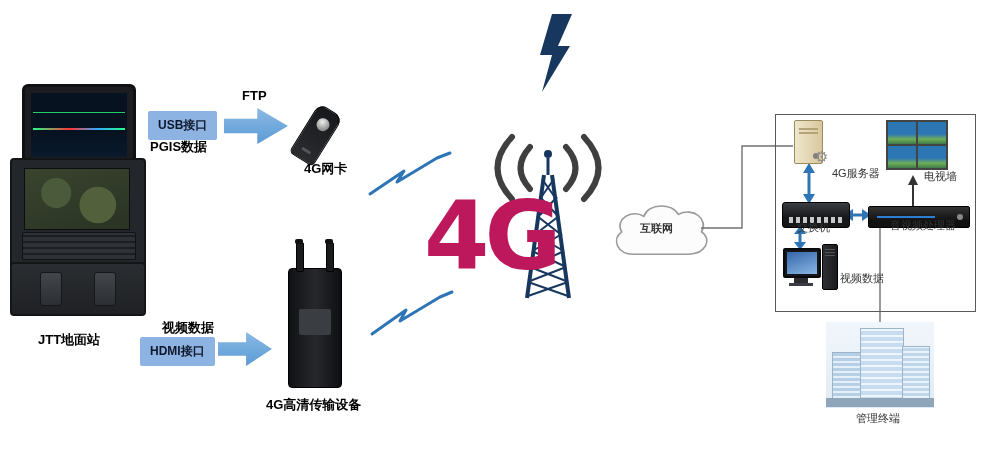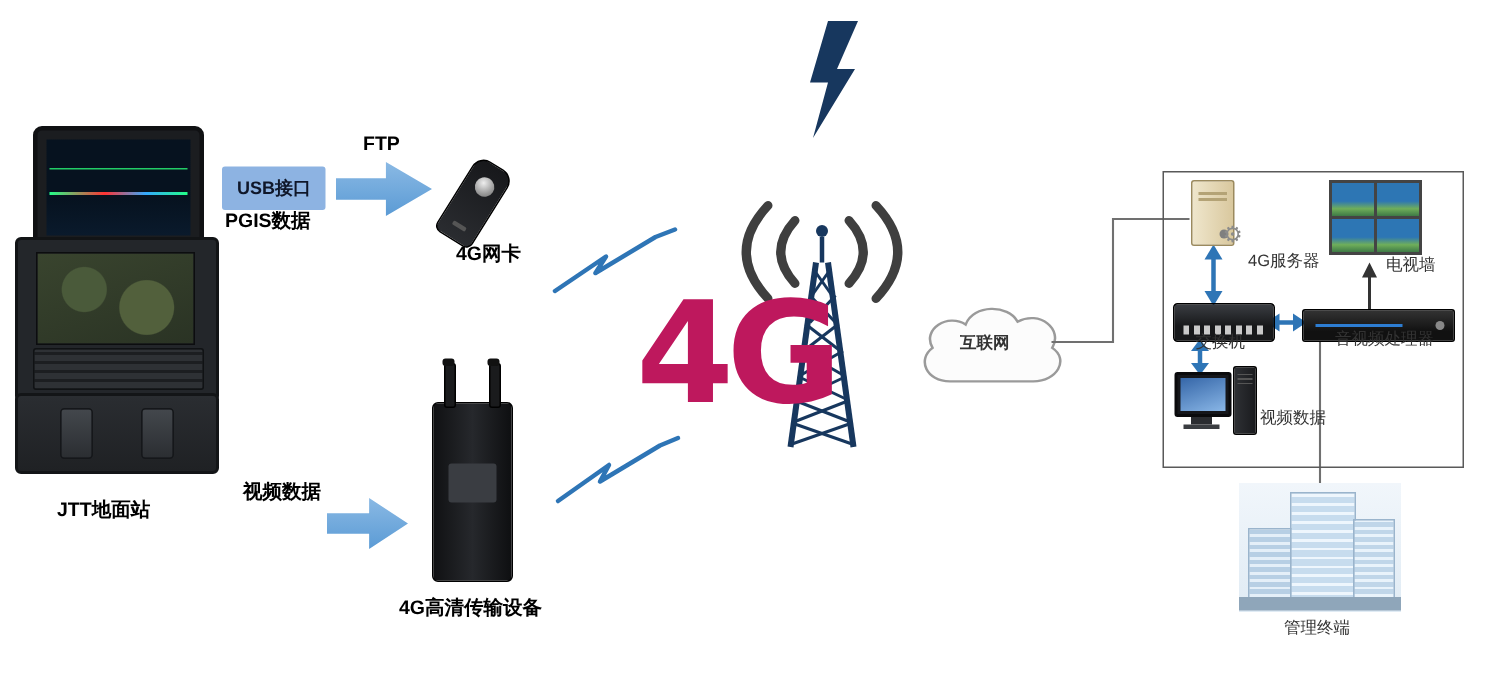--- a/index.html
+++ b/index.html
@@ -195,20 +195,21 @@
   <div class="lbl" style="left:38px;top:318px;margin-top:13px;">JTT地面站</div>
 
   <div class="tag" style="left:148px;top:111px;">USB接口</div>
   <div class="lbl" style="left:242px;top:88px;">FTP</div>
   <div class="barrow" style="left:224px;top:108px;width:64px;height:36px;"></div>
   <div class="dongle"></div>
   <div class="lbl" style="left:150px;top:138px;text-align:right;">PGIS数据</div>
   <div class="lbl" style="left:304px;top:160px;">4G网卡</div>
 
   <div class="lbl" style="left:162px;top:319px;">视频数据</div>
+  <div class="tag" style="left:140px;top:337px;">HDMI接口</div>
   <div class="barrow" style="left:218px;top:332px;width:54px;height:34px;"></div>
   <div class="txdev">
     <div class="antpole" style="left:7px;"></div>
     <div class="antpole" style="right:7px;"></div>
     <div class="panel"></div>
   </div>
   <div class="lbl" style="left:266px;top:396px;">4G高清传输设备</div>
 
   <div class="logo4g">4G</div>
 

